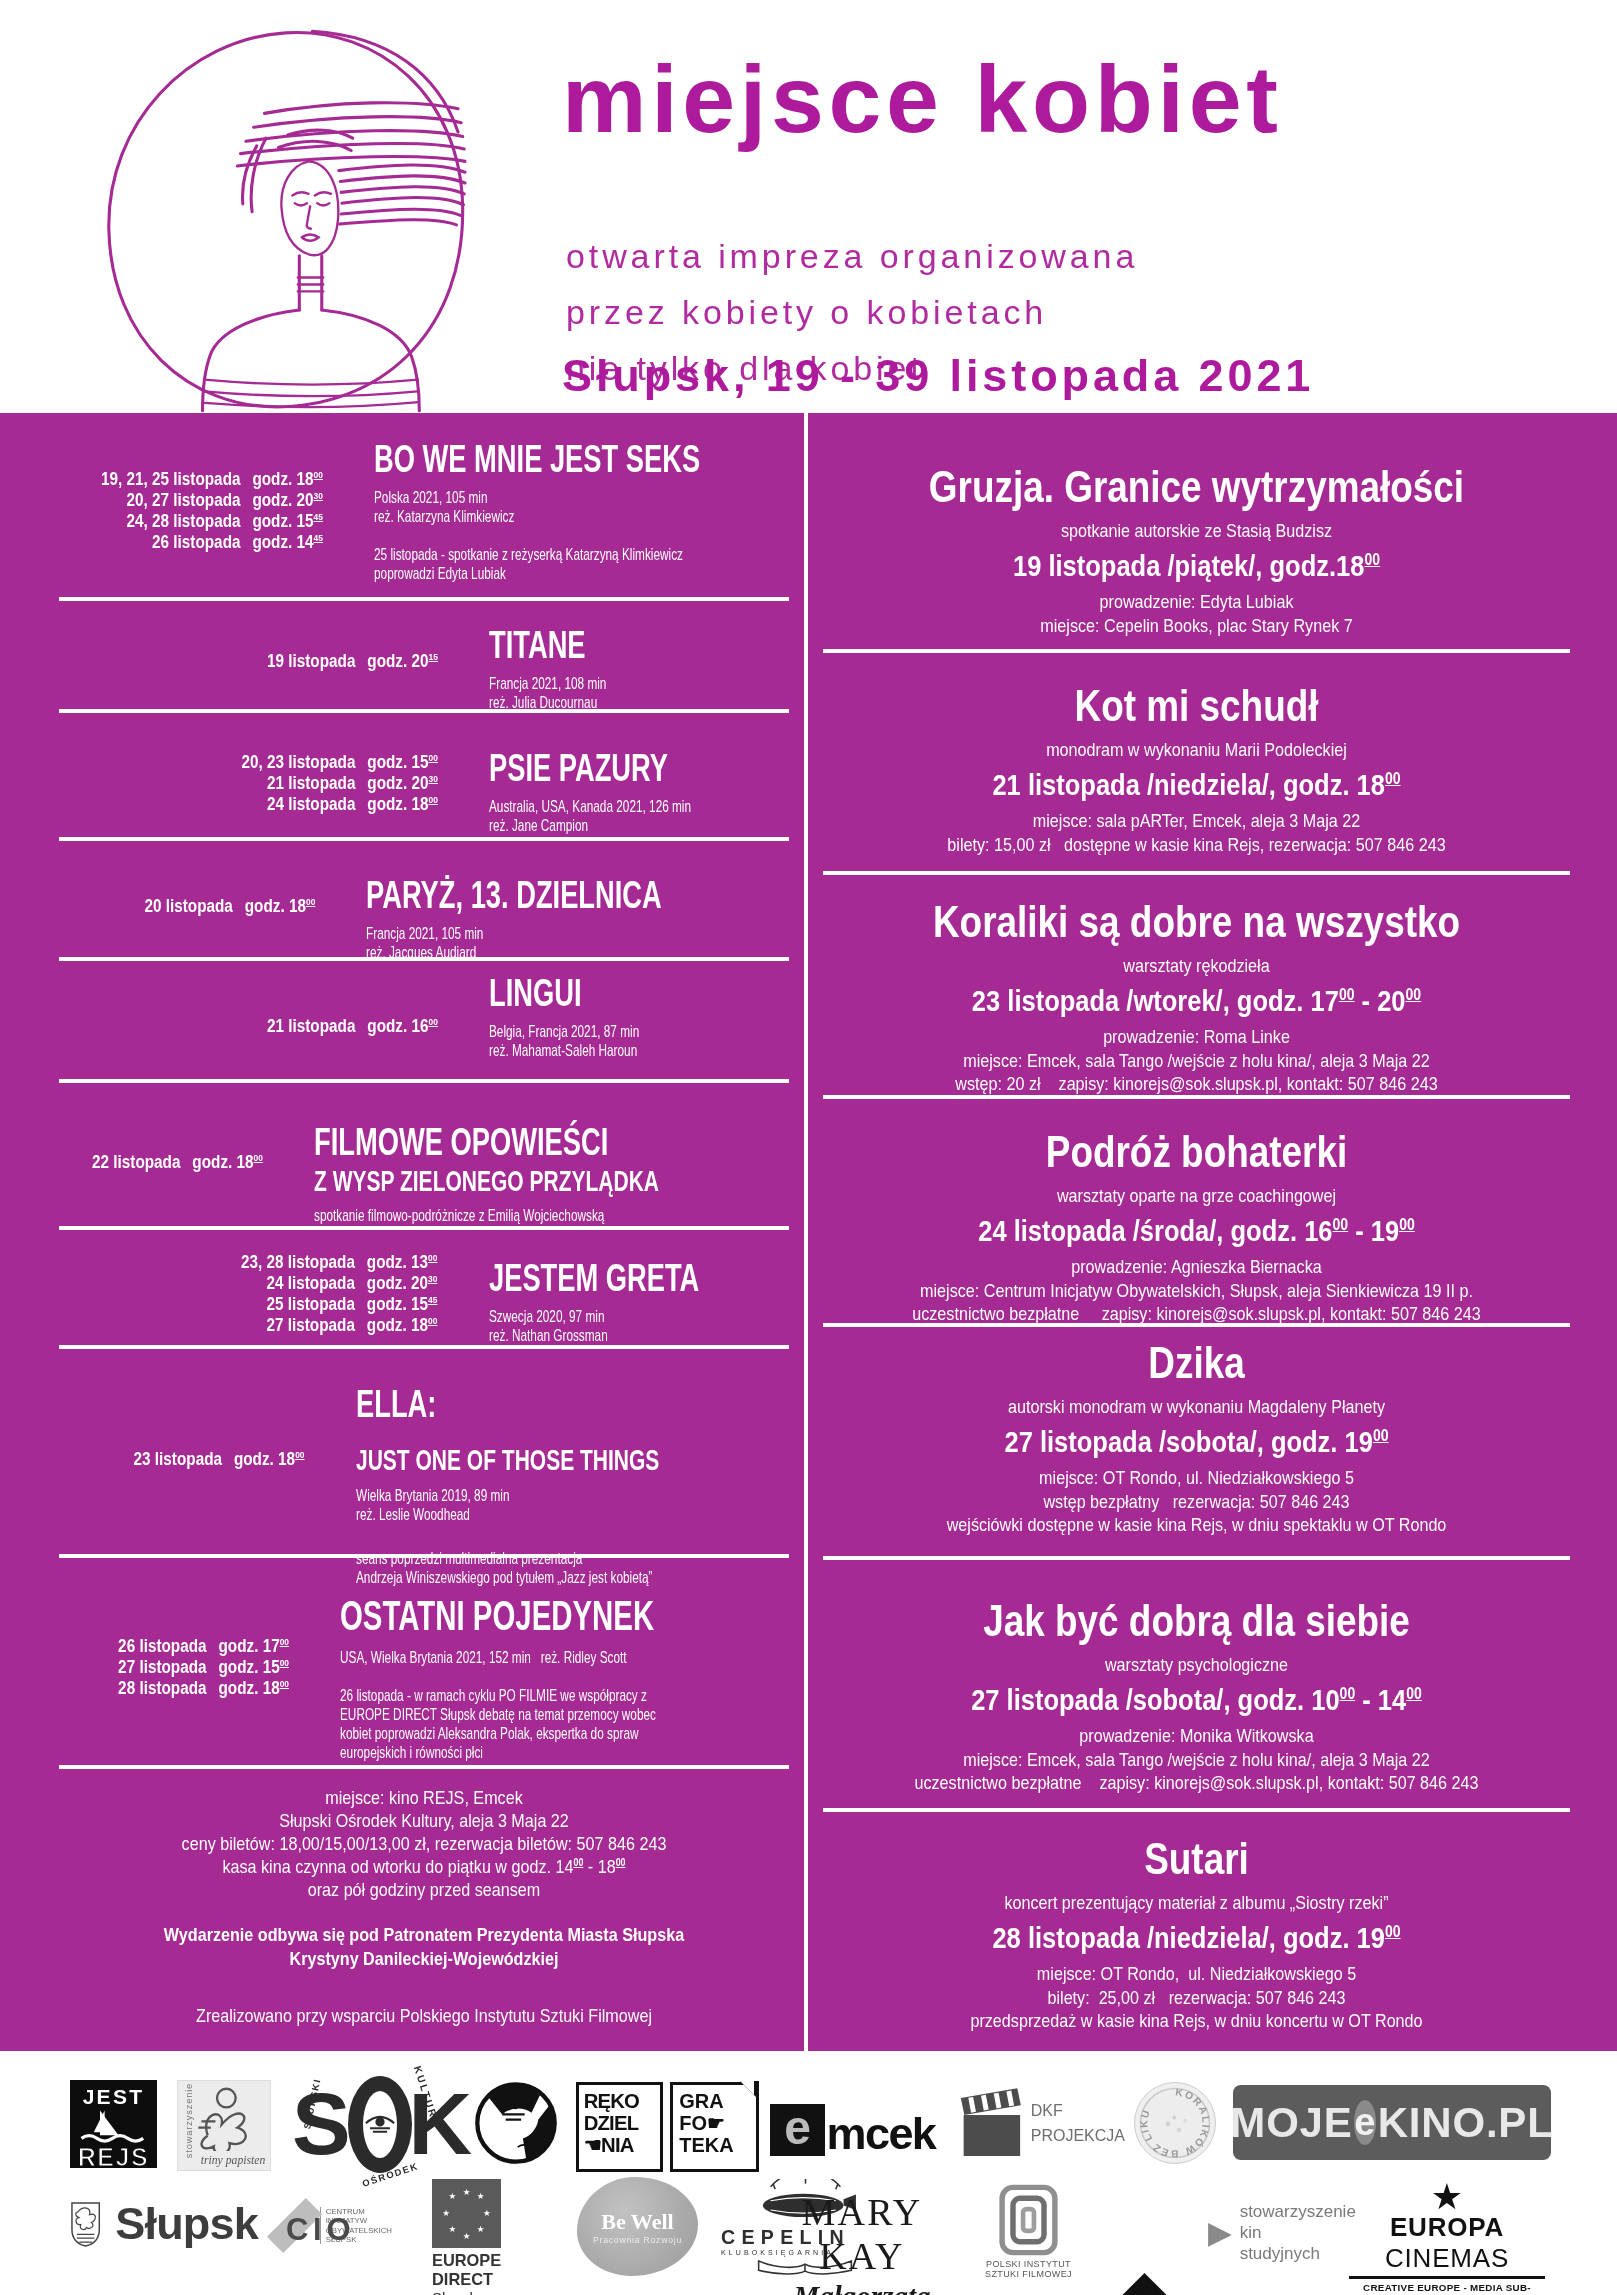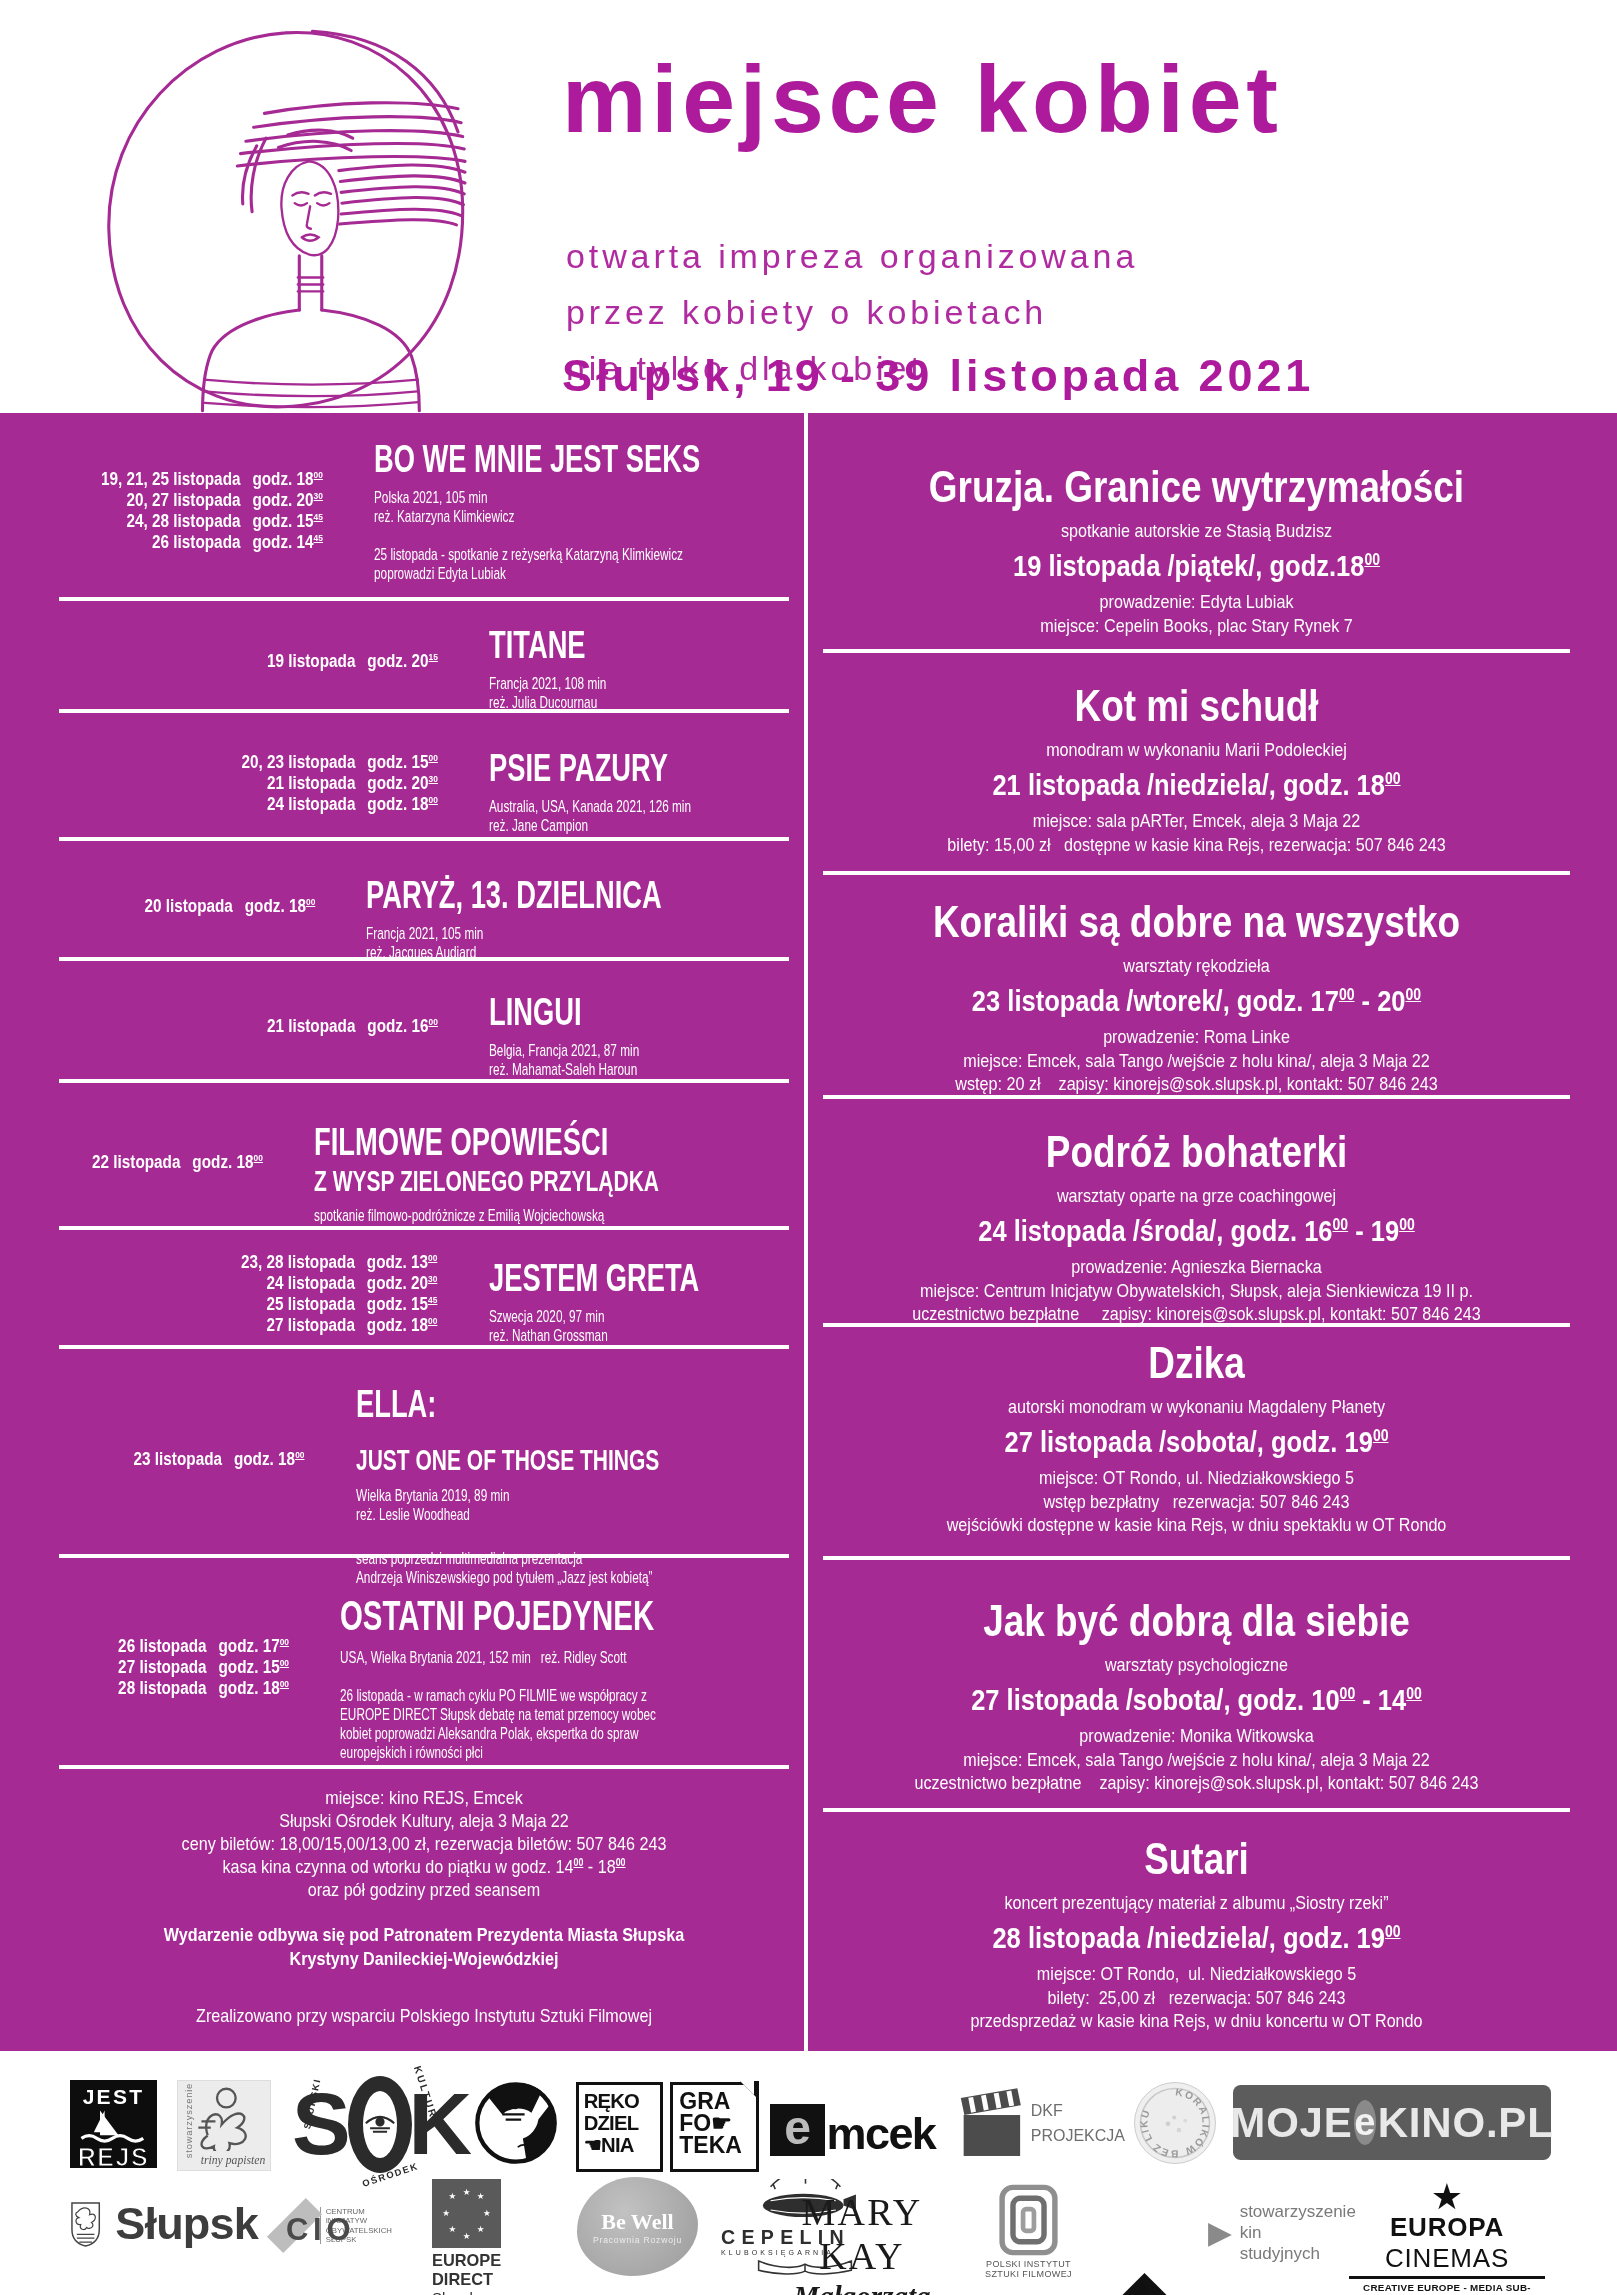--- a/index.html
+++ b/index.html
@@ -73,21 +73,21 @@
   .sok .w1{position:absolute;left:-6.3px;top:23.5px;transform:rotate(-78deg);
            font-size:9.4px;font-weight:bold;color:#2b2b2b;letter-spacing:1.6px;}
   .sok .w2{position:absolute;left:69px;bottom:-6.3px;transform:rotate(-18deg);
            font-size:9.4px;font-weight:bold;color:#2b2b2b;letter-spacing:1.6px;}
   .sok .w3{position:absolute;right:-4.7px;top:17px;transform:rotate(72deg);
            font-size:10.2px;font-weight:bold;color:#2b2b2b;letter-spacing:2.3px;}
   .reko{border:3.9px solid #111;background:#fff;padding:4.7px 4.7px;
         font-weight:bold;font-size:20.3px;line-height:22px;color:#111;
         letter-spacing:-0.8px;}
   .grafo{border:3.9px solid #111;background:#fff;padding:4.7px 6.3px;
-         font-weight:bold;font-size:23px;line-height:22px;color:#111;position:relative;}
+         font-weight:bold;font-size:20px;line-height:22px;color:#111;position:relative;}
   .grafo .corner{position:absolute;top:-3.9px;right:-3.9px;width:0;height:0;
         border-left:19px solid transparent;border-top:19px solid #111;}
   .grafo .corner:after{content:"";position:absolute;left:-19px;top:-19px;width:0;height:0;
         border-left:14px solid transparent;border-top:14px solid #fff;}
   .emcek{display:flex;align-items:flex-end;}
   .emcek .ebox{width:55px;height:52px;background:#111;color:#bbb;font-weight:bold;
                font-size:48px;line-height:47px;text-align:center;}
   .emcek .rest{font-size:45px;font-weight:bold;color:#111;line-height:45px;
                letter-spacing:-1.6px;margin-left:1.6px;}
   .dkf{display:flex;align-items:center;}
@@ -299,21 +299,21 @@
   </div>
 </section>
 
 <section class="abs film" style="top:972px">
   <div class="fdates" style="padding-top:44px">
     <div class="srow">
         <span class="sdate">21 listopada</span>
         <span class="stime"><span>godz. 16</span><sup class="mins">00</sup></span>
       </div>
   </div>
-  <div class="fmain" style="margin-top:19px">
+  <div class="fmain" style="">
     <div class="ftitle">LINGUI</div>
     <div class="fdet">
       <div>Belgia, Francja 2021, 87 min</div>
       <div>reż. Mahamat-Saleh Haroun</div>
     </div>
   </div>
 </section>
 
 <section class="abs film" style="top:1097px">
   <div class="fdates" style="padding-top:55px">

